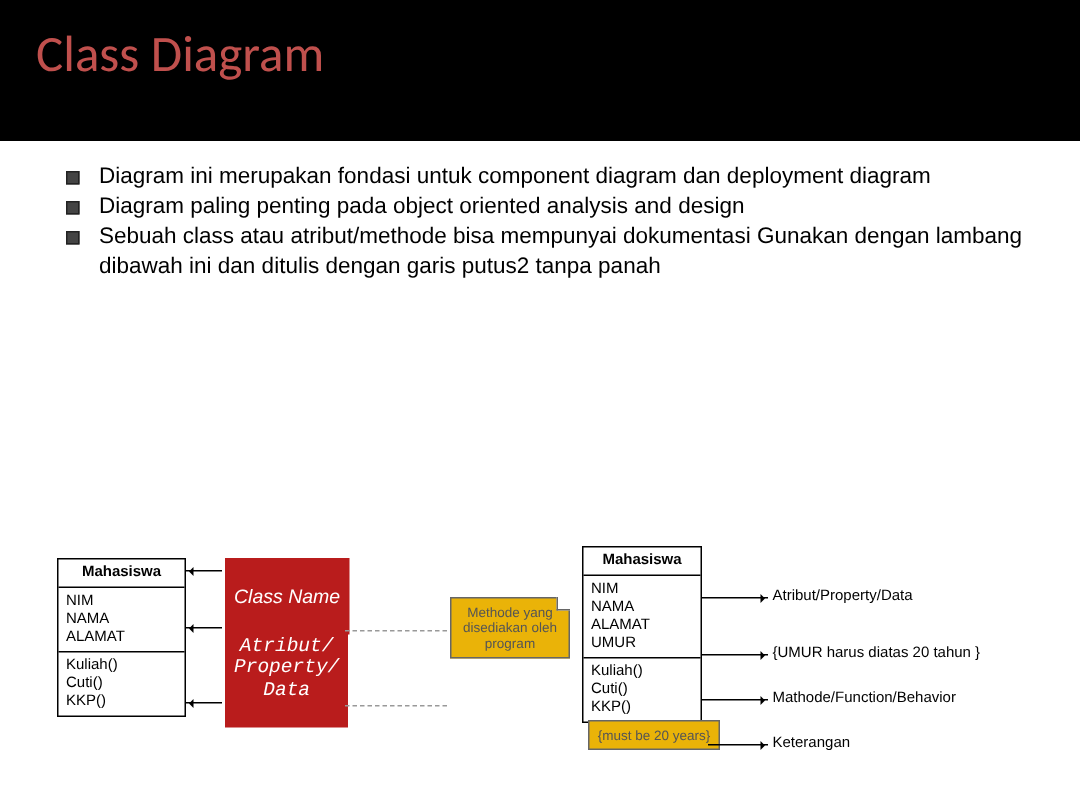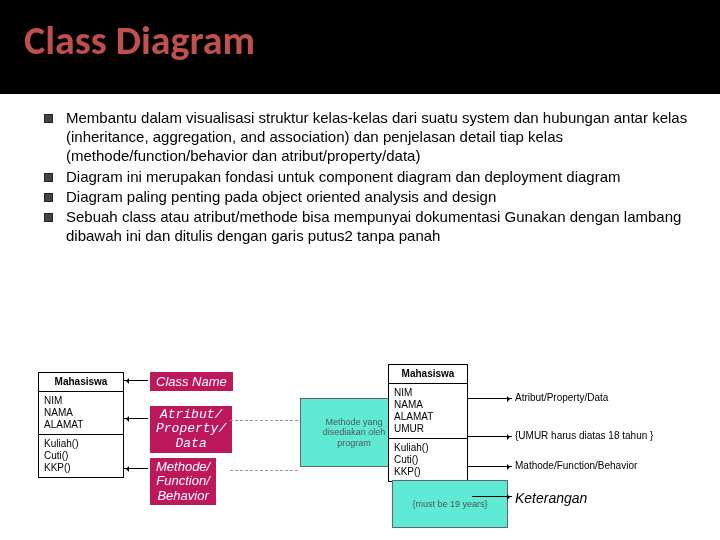--- a/index.html
+++ b/index.html
@@ -13,22 +13,22 @@
     position: relative;
   }
   .header {
     background: #000;
     color: #c0504d;
     padding: 16px 24px 18px;
     height: 60px;
     box-sizing: content-box;
   }
   .title {
-    font-size: 40px;
-    font-weight: bold;
+    font-size: 34px;
+    font-weight: normal;
     font-family: "Calibri", Arial, sans-serif;
   }
   .content {
     padding: 14px 24px 0 24px;
     font-size: 15px;
     line-height: 1.28;
     color: #000;
   }
   .bullets {
     list-style: none;
@@ -72,23 +72,23 @@
   .uml .sec.first {
     border-top: none;
     font-weight: bold;
     text-align: center;
   }
   .uml1 { left: 38px; top: 22px; width: 84px; }
   .uml2 { left: 388px; top: 14px; width: 78px; }
   .uml-note {
     position: absolute;
     border: 1px solid #666;
-    background: #5eead4;
+    background: #eab308;
     font-size: 9px;
-    padding: 18px;
+    padding: 4px;
     line-height: 1.15;
     text-align: center;
     color: #555;
   }
   .uml-note-corner::after {
     content: "";
     position: absolute;
     right: -1px; top: -1px;
     width: 8px; height: 8px;
     border-left: 1px solid #666;
@@ -100,31 +100,31 @@
   .label {
     position: absolute;
     font-size: 10px;
     text-align: center;
     white-space: nowrap;
     color: #000;
   }
   .label.big {
     font-size: 13px;
     color: #fff;
-    background: #be185d;
-    padding: 2px 6px;
+    background: #b91c1c;
+    padding: 18px 6px;
     font-style: italic;
   }
   .lbl-classname { left: 150px; top: 22px; }
   .lbl-apd { left: 150px; top: 56px; line-height:1.1;font-family:Liberation Mono, monospace;}
   .lbl-mfb { left: 150px; top: 108px; line-height:1.1;}
   .lbl-r1 { left: 515px; top: 42px; font-size:10px; }
   .lbl-r2 { left: 515px; top: 80px; font-size:10px; }
   .lbl-r3 { left: 515px; top: 110px; font-size:10px; }
-  .lbl-r4 { left: 515px; top: 140px; font-size:14px;font-style:italic; }
+  .lbl-r4 { left: 515px; top: 140px; font-size:10px; }
   .arrow {
     position: absolute;
     border-top: 1px solid #000;
   }
   .arrow::after {
     content: "";
     position: absolute;
     right: -1px;
     top: -3px;
     border: 3px solid transparent;
@@ -152,21 +152,20 @@
 </style>
 </head>
 <body>
 
 <div class="header">
   <div class="title">Class Diagram</div>
 </div>
 
 <div class="content">
   <ul class="bullets">
-    <li>Membantu dalam visualisasi struktur kelas-kelas dari suatu system dan hubungan antar kelas (inheritance, aggregation, and association) dan penjelasan detail tiap kelas (methode/function/behavior dan atribut/property/data)</li>
     <li>Diagram ini merupakan fondasi untuk component diagram dan deployment diagram</li>
     <li>Diagram paling penting pada object oriented analysis and design</li>
     <li>Sebuah class atau atribut/methode bisa mempunyai dokumentasi Gunakan dengan lambang dibawah ini dan ditulis dengan garis putus2 tanpa panah</li>
   </ul>
 </div>
 
 <div class="diagram-area">
 
   <div class="uml uml1">
     <div class="sec first">Mahasiswa</div>
@@ -175,48 +174,45 @@
 ALAMAT</div>
     <div class="sec" style="white-space:pre;">Kuliah()
 Cuti()
 KKP()</div>
   </div>
 
   <div class="label big lbl-classname">Class Name</div>
   <div class="label big lbl-apd" style="white-space:pre;">Atribut/
 Property/
 Data</div>
-  <div class="label big lbl-mfb" style="white-space:pre;">Methode/
-Function/
-Behavior</div>
 
   <div class="arrow left ar1"></div>
   <div class="arrow left ar2"></div>
   <div class="arrow left ar3"></div>
 
   <div class="uml-note uml-note-corner note1">Methode yang disediakan oleh program</div>
   <div class="dash dash1"></div>
   <div class="dash dash2"></div>
 
   <div class="uml uml2">
     <div class="sec first">Mahasiswa</div>
     <div class="sec" style="white-space:pre;">NIM
 NAMA
 ALAMAT
 UMUR</div>
     <div class="sec" style="white-space:pre;">Kuliah()
 Cuti()
 KKP()</div>
   </div>
 
-  <div class="uml-note note2">{must be 19 years}</div>
+  <div class="uml-note note2">{must be 20 years}</div>
 
   <div class="arrow ar4"></div>
   <div class="arrow ar5"></div>
   <div class="arrow ar6"></div>
   <div class="arrow ar7"></div>
 
   <div class="label lbl-r1">Atribut/Property/Data</div>
-  <div class="label lbl-r2">{UMUR harus diatas 18 tahun }</div>
+  <div class="label lbl-r2">{UMUR harus diatas 20 tahun }</div>
   <div class="label lbl-r3">Mathode/Function/Behavior</div>
   <div class="label lbl-r4">Keterangan</div>
 
 </div>
 
 </body></html>

